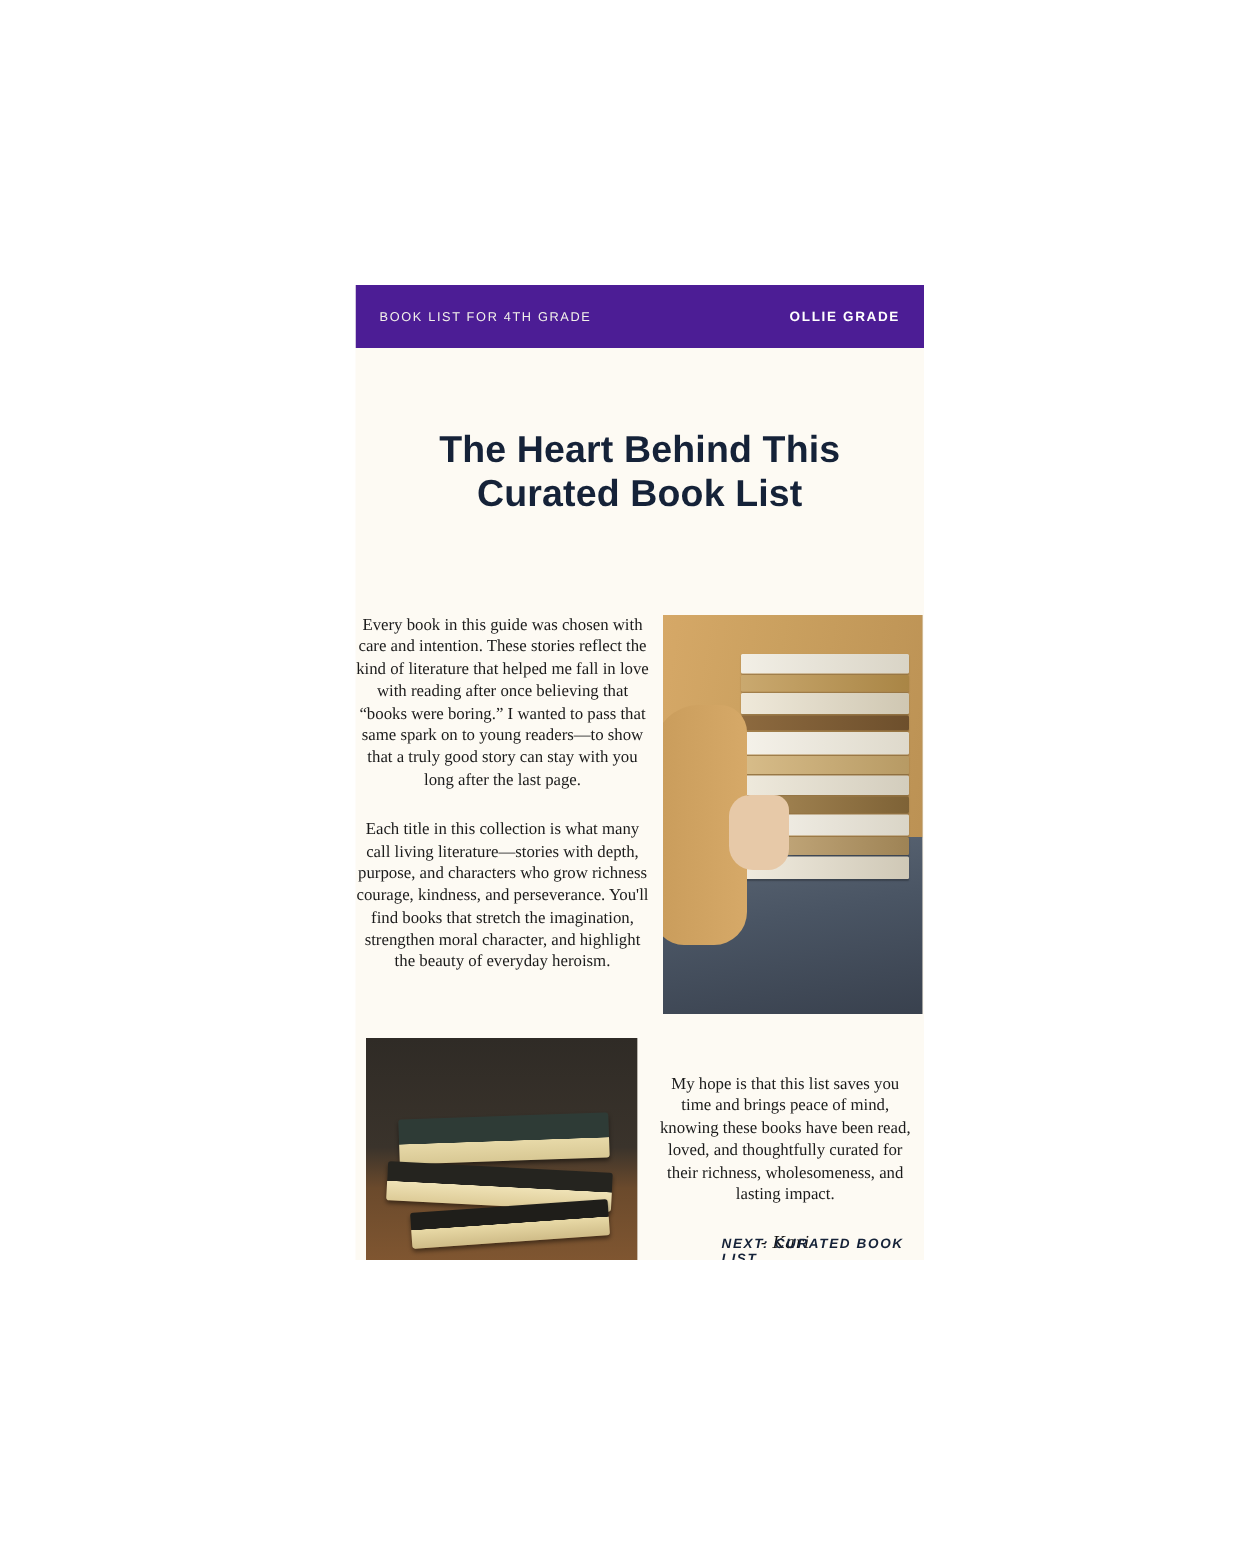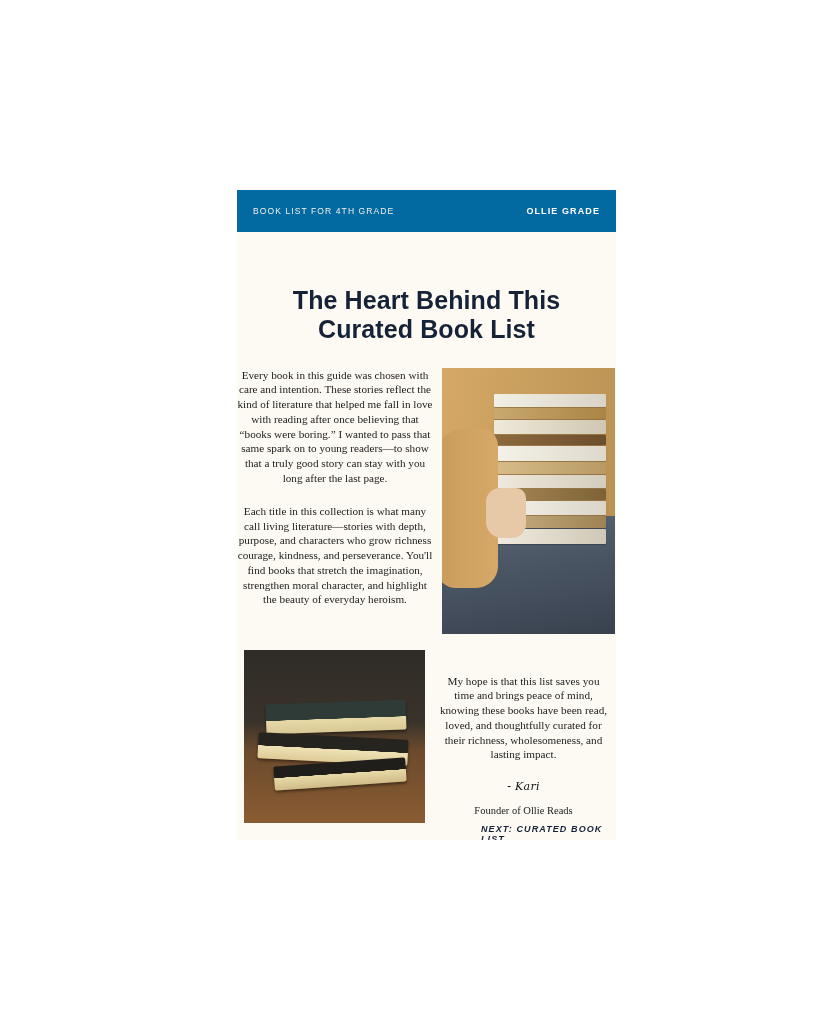--- a/index.html
+++ b/index.html
@@ -22,21 +22,21 @@
     left: 237px;
     top: 190px;
     width: 379px;
     height: 650px;
     background: #fdfaf3;
     overflow: hidden;
   }
   
   .topbar {
     height: 42px;
-    background: #0369a1;
+    background: #4c1d95;
     display: flex;
     align-items: center;
     justify-content: space-between;
     padding: 0 16px;
     box-sizing: border-box;
   }
   .topbar-left {
     color: #f3f1ea;
     font-size: 8.5px;
     letter-spacing: 1.1px;
@@ -54,21 +54,21 @@
     text-align: center;
     color: #152238;
     font-size: 25px;
     line-height: 1.15;
     font-weight: 700;
     letter-spacing: 0.1px;
   }
   
   .row1 {
     display: flex;
-    margin-top: 24px;
+    margin-top: 66px;
     padding: 0 0 0 0;
     align-items: flex-start;
   }
   .col-text {
     width: 205px;
     padding: 0 9px 0 0;
     box-sizing: border-box;
   }
   .body-p {
     font-family: "Liberation Serif", serif;

